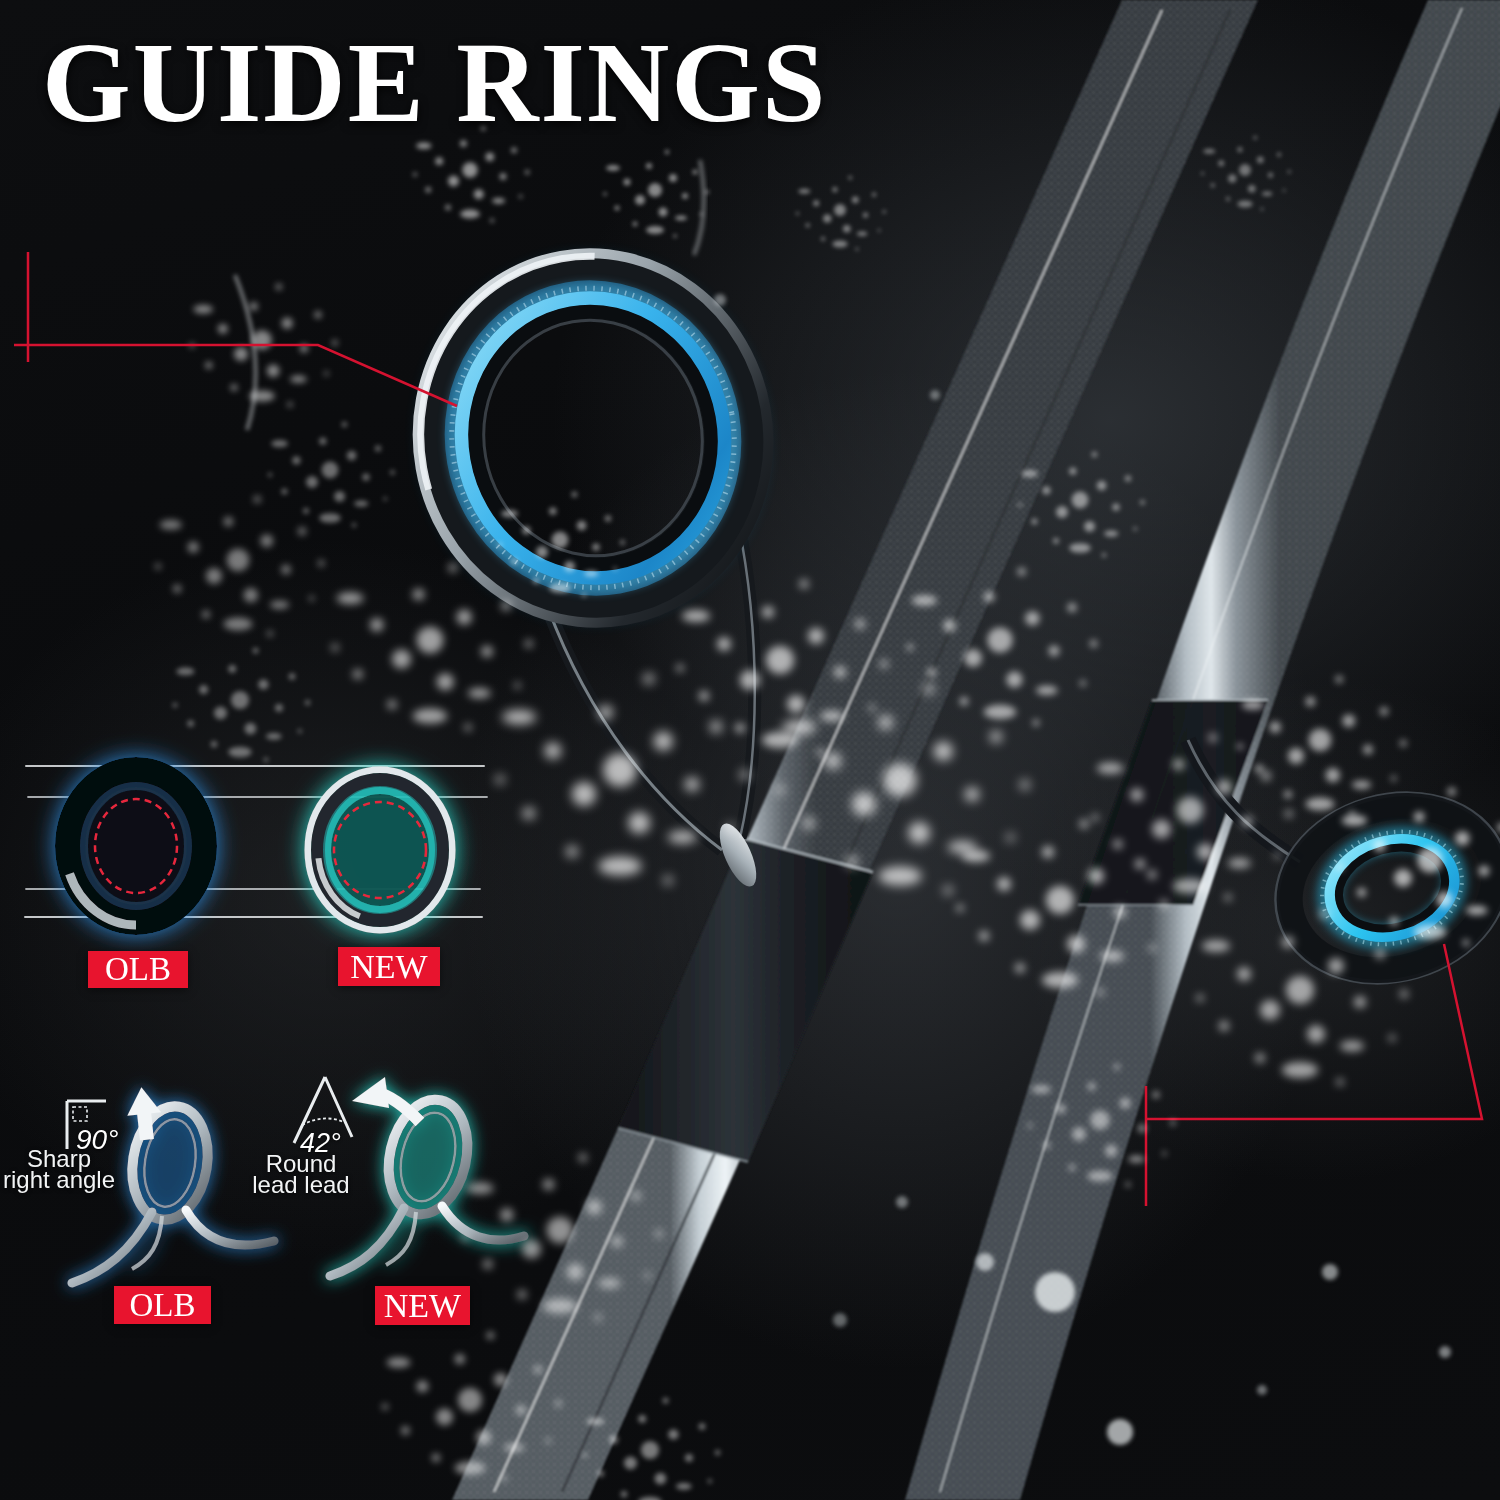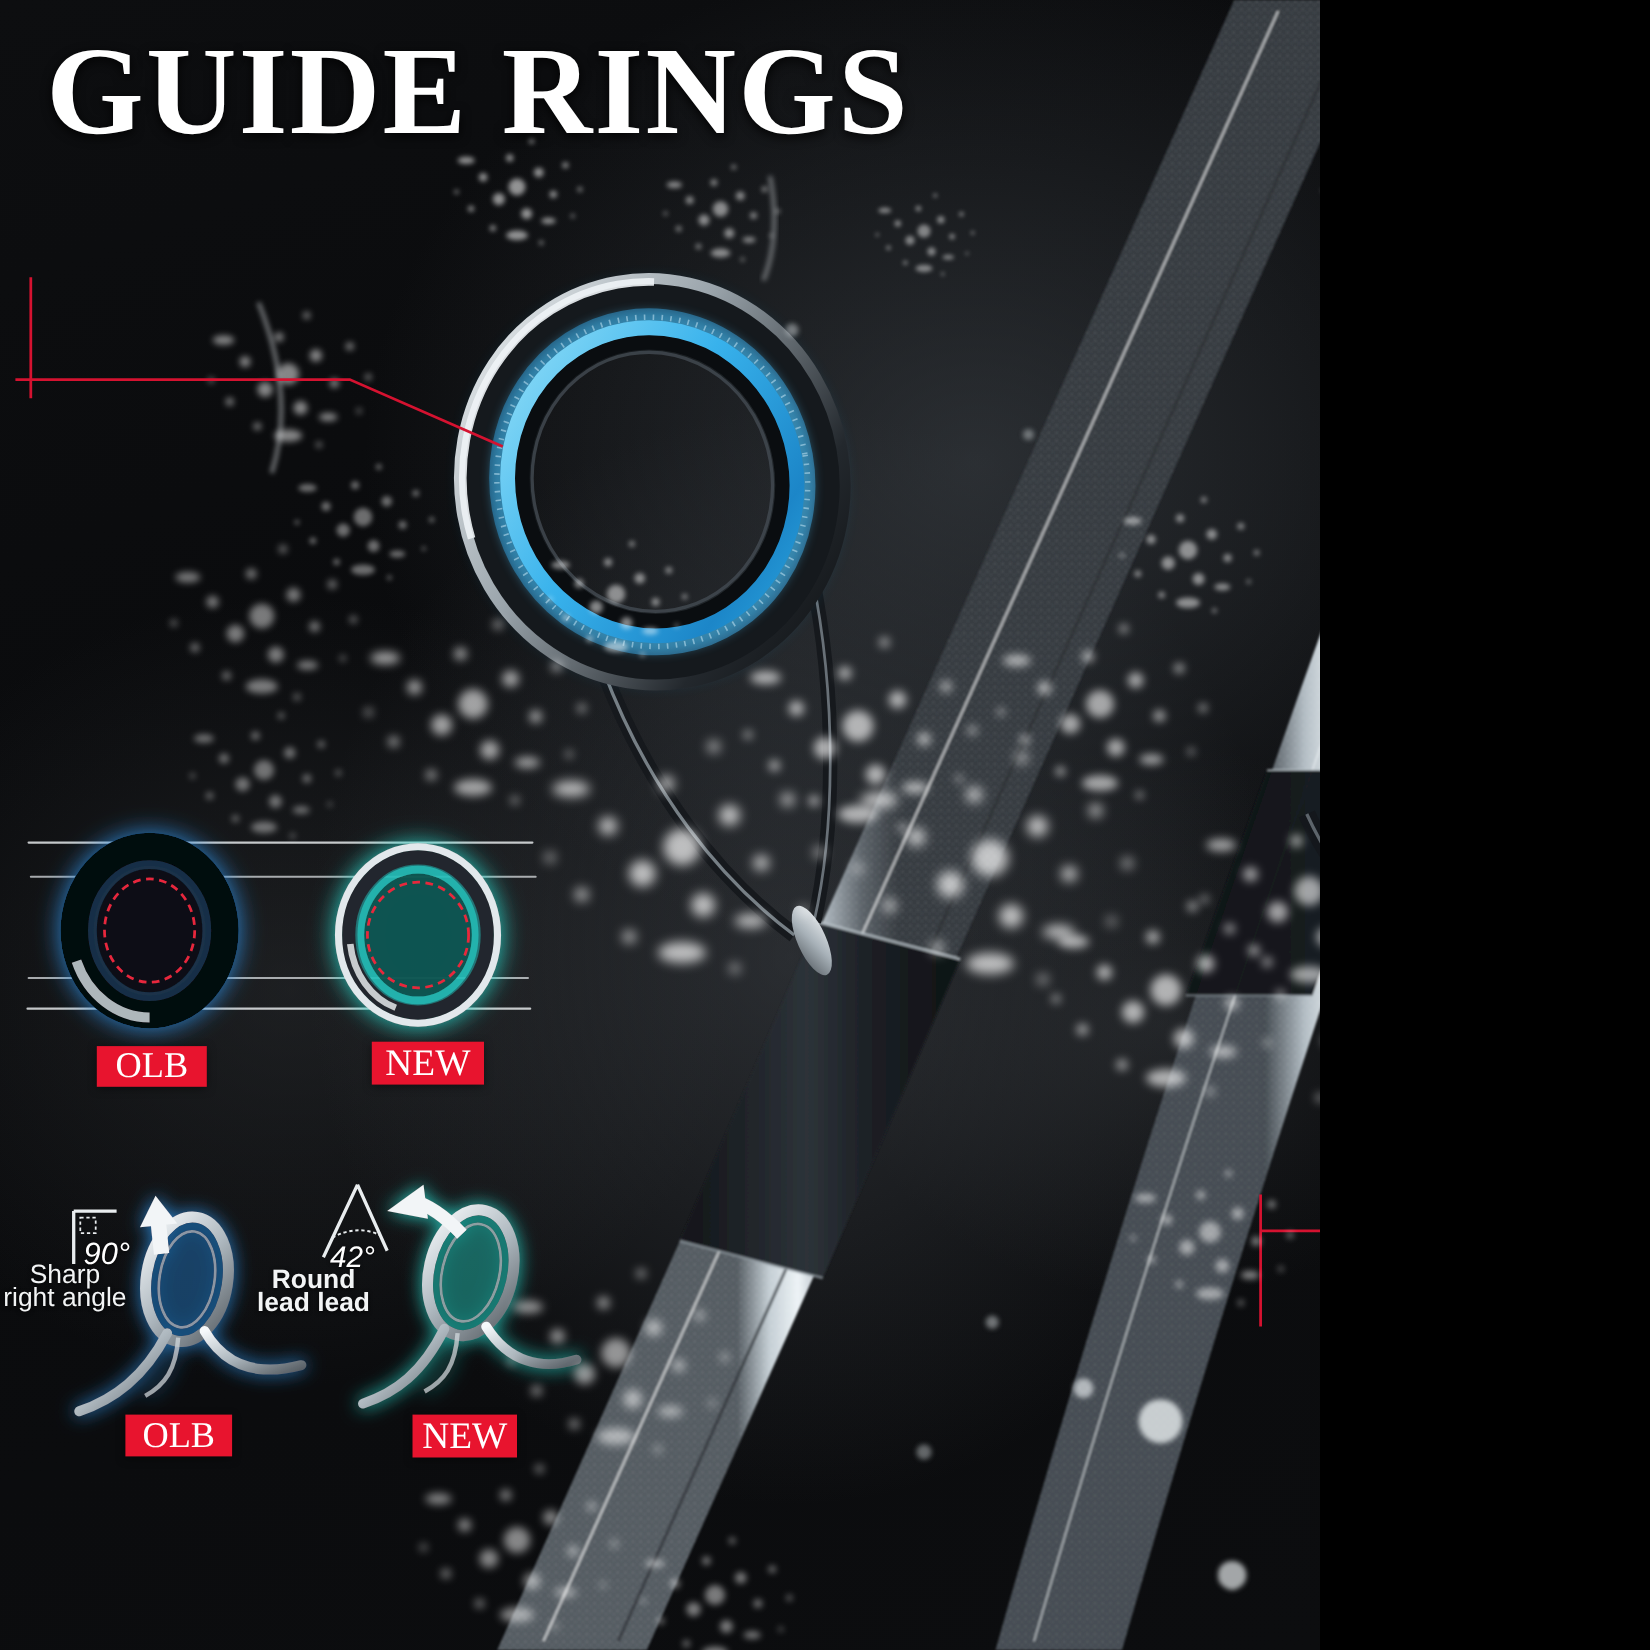--- a/index.html
+++ b/index.html
@@ -1,17 +1,17 @@
 <!DOCTYPE html>
 <html><head>
 <meta charset="utf-8">
 <style>
   html,body{margin:0;padding:0;background:#000;}
   .stage{
-    position:relative;width:1200px;height:1500px;overflow:hidden;
+    position:relative;width:1500px;height:1500px;overflow:hidden;
     font-family:"Liberation Serif",serif;
     background:
       radial-gradient(900px 750px at 74% 28%, rgba(70,76,82,.55) 0%, rgba(70,76,82,0) 62%),
       radial-gradient(760px 860px at 60% 58%, rgba(74,79,85,.5) 0%, rgba(74,79,85,0) 58%),
       radial-gradient(680px 600px at 22% 60%, rgba(52,55,58,.45) 0%, rgba(52,55,58,0) 60%),
       radial-gradient(500px 420px at 88% 62%, rgba(60,64,68,.4) 0%, rgba(60,64,68,0) 60%),
       linear-gradient(160deg,#0d0e10 0%,#0a0b0d 40%,#0c0d0f 100%);
   }
   .scene{position:absolute;left:0;top:0;}
   .txt{position:absolute;color:#fff;z-index:5;}
@@ -23,21 +23,21 @@
   .badge{position:absolute;display:flex;align-items:center;justify-content:center;
     background:#e8142e;color:#fff;font-family:"Liberation Serif",serif;font-weight:400;
     z-index:6;box-shadow:0 2px 8px rgba(0,0,0,.5);}
   .badge-olb-ring{left:88px;top:951px;width:100px;height:37px;font-size:33px;}
   .badge-new-ring{left:338px;top:947px;width:102px;height:39px;font-size:34px;}
   .badge-olb-angle{left:114px;top:1286px;width:97px;height:38px;font-size:33px;}
   .badge-new-angle{left:375px;top:1286px;width:95px;height:39px;font-size:34px;}
   .caption{position:absolute;color:#f2f4f5;font-family:"Liberation Sans",sans-serif;
     font-size:24px;line-height:20.5px;text-align:center;z-index:5;text-shadow:0 1px 4px rgba(0,0,0,.8);}
   .cap-old{left:-12px;top:1149px;width:142px;}
-  .cap-new{left:212px;top:1154px;width:146px;font-weight:bold;}
+  .cap-new{left:228px;top:1154px;width:146px;}
   .deg{position:absolute;color:#fff;font-family:"Liberation Sans",sans-serif;
     font-style:italic;font-weight:400;z-index:5;text-shadow:0 1px 3px rgba(0,0,0,.8);}
   .deg-old{left:76px;top:1124px;font-size:28px;}
   .deg-new{left:300px;top:1128px;font-size:27px;}
 </style>
 </head>
 <body>
 
 <div class="stage">
 

